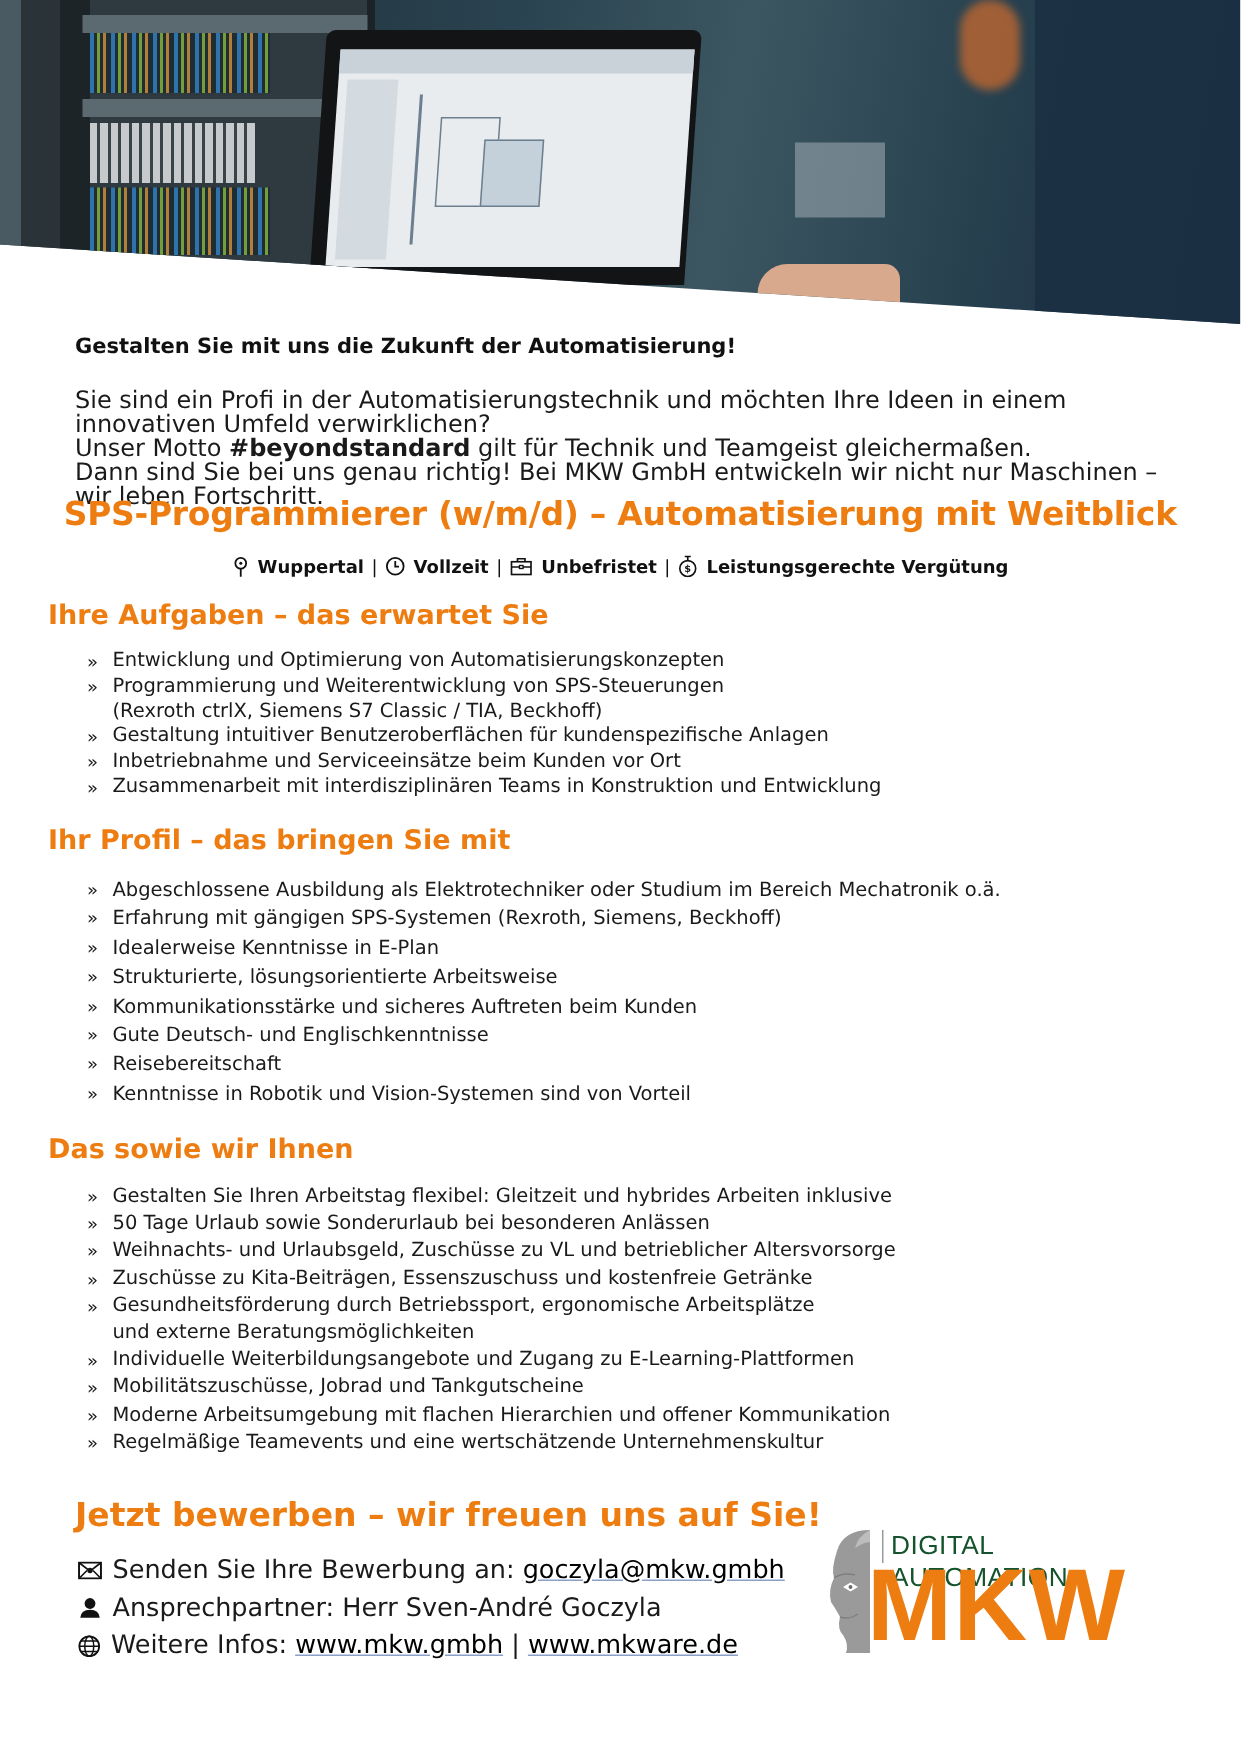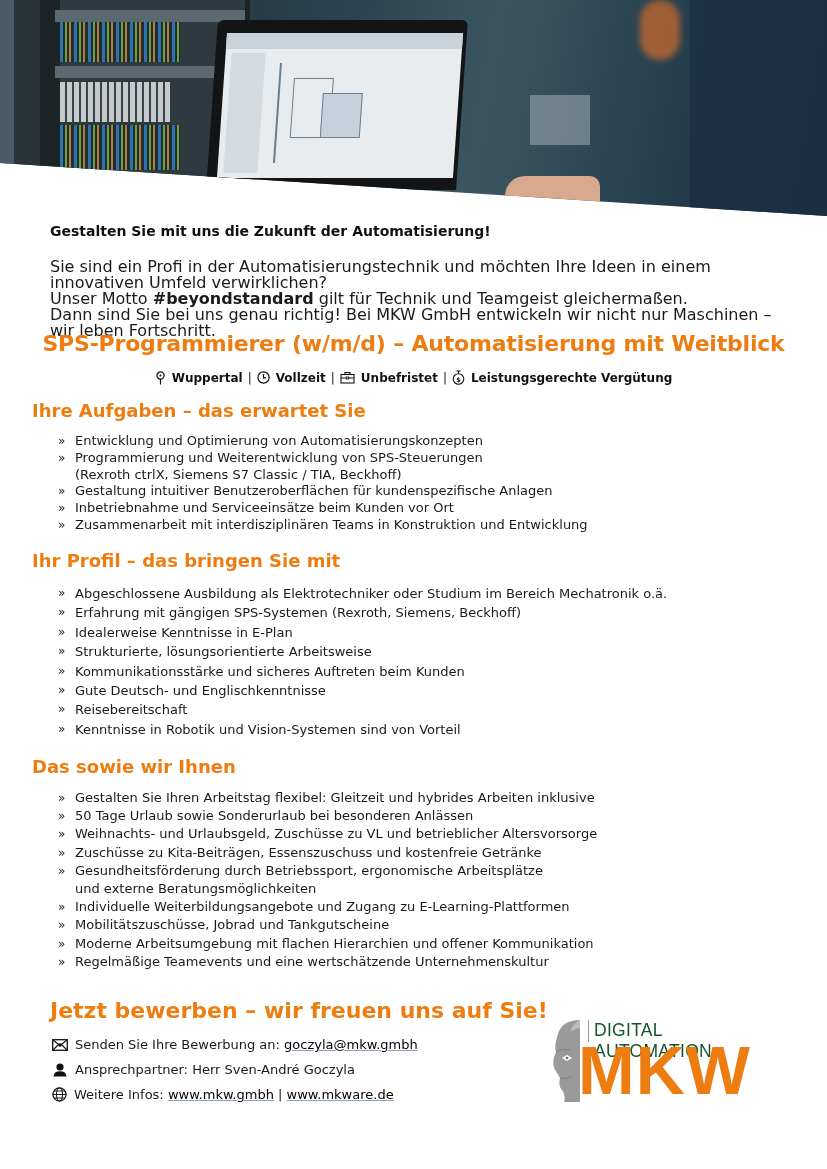--- a/index.html
+++ b/index.html
@@ -38,21 +38,21 @@
     .meta svg { margin-right: 6px; }
 
     .section-h { position: absolute; left: 32px; font-size: 18px; font-weight: bold; color: #ee7d11; }
     .list { position: absolute; left: 58px; list-style: none; font-size: 13px; color: #1a1a1a; }
     .list li { position: relative; padding-left: 17px; }
     .list li .bul { position: absolute; left: 0; top: 0; font-size: 12px; }
     .list.tight li { line-height: 16.8px; }
     .list.loose li { line-height: 19.4px; }
 
     .cta { position: absolute; top: 998px; left: 50px; font-size: 22px; font-weight: bold; color: #ee7d11; }
-    .contact { position: absolute; left: 52px; font-size: 13px; display: flex; align-items: center; color: #1a1a1a; }
+    .contact { position: absolute; left: 52px; font-size: 17px; display: flex; align-items: center; color: #1a1a1a; }
     .contact svg { margin-right: 7px; }
     .contact a { color: #000000; text-decoration: underline; text-decoration-color: #8aa0c8; }
 
     .logo { position: absolute; left: 550px; top: 1018px; width: 230px; height: 85px; }
     .logo .tag { position: absolute; left: 44px; top: 2px; font-size: 17.5px; color: #14532d; letter-spacing: 0.3px; font-family: "Liberation Sans", sans-serif; }
     .logo .brand { position: absolute; left: 28px; top: 18px; font-size: 68px; font-weight: bold; color: #ee7d11; line-height: 68px; letter-spacing: 1px; font-family: "Liberation Sans", sans-serif; }
     .logo .divider { position: absolute; left: 38px; top: 2px; width: 1px; height: 22px; background: #9a9a9a; }
   </style>
 </head>
 <body>

